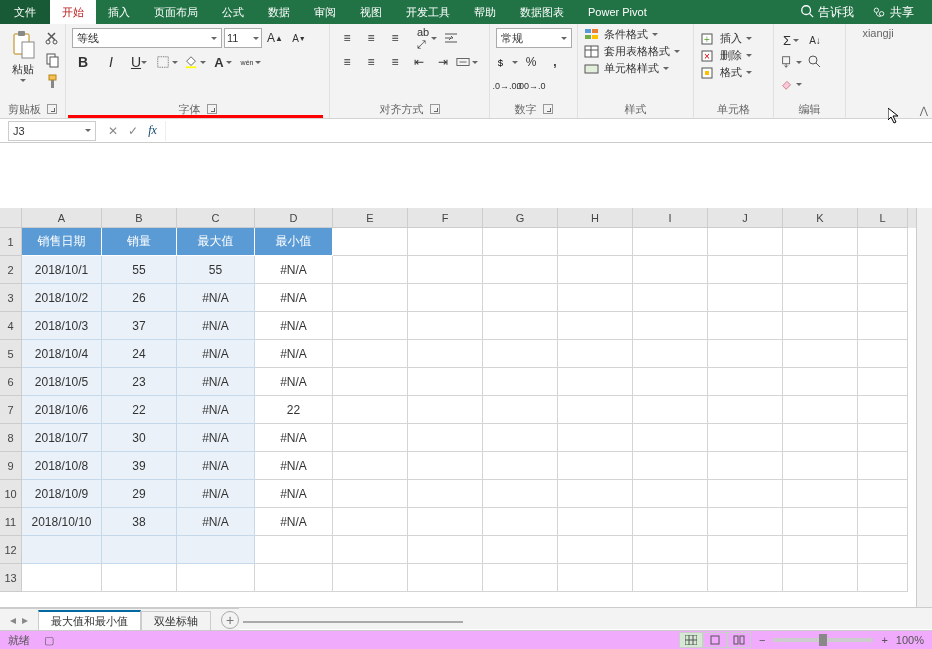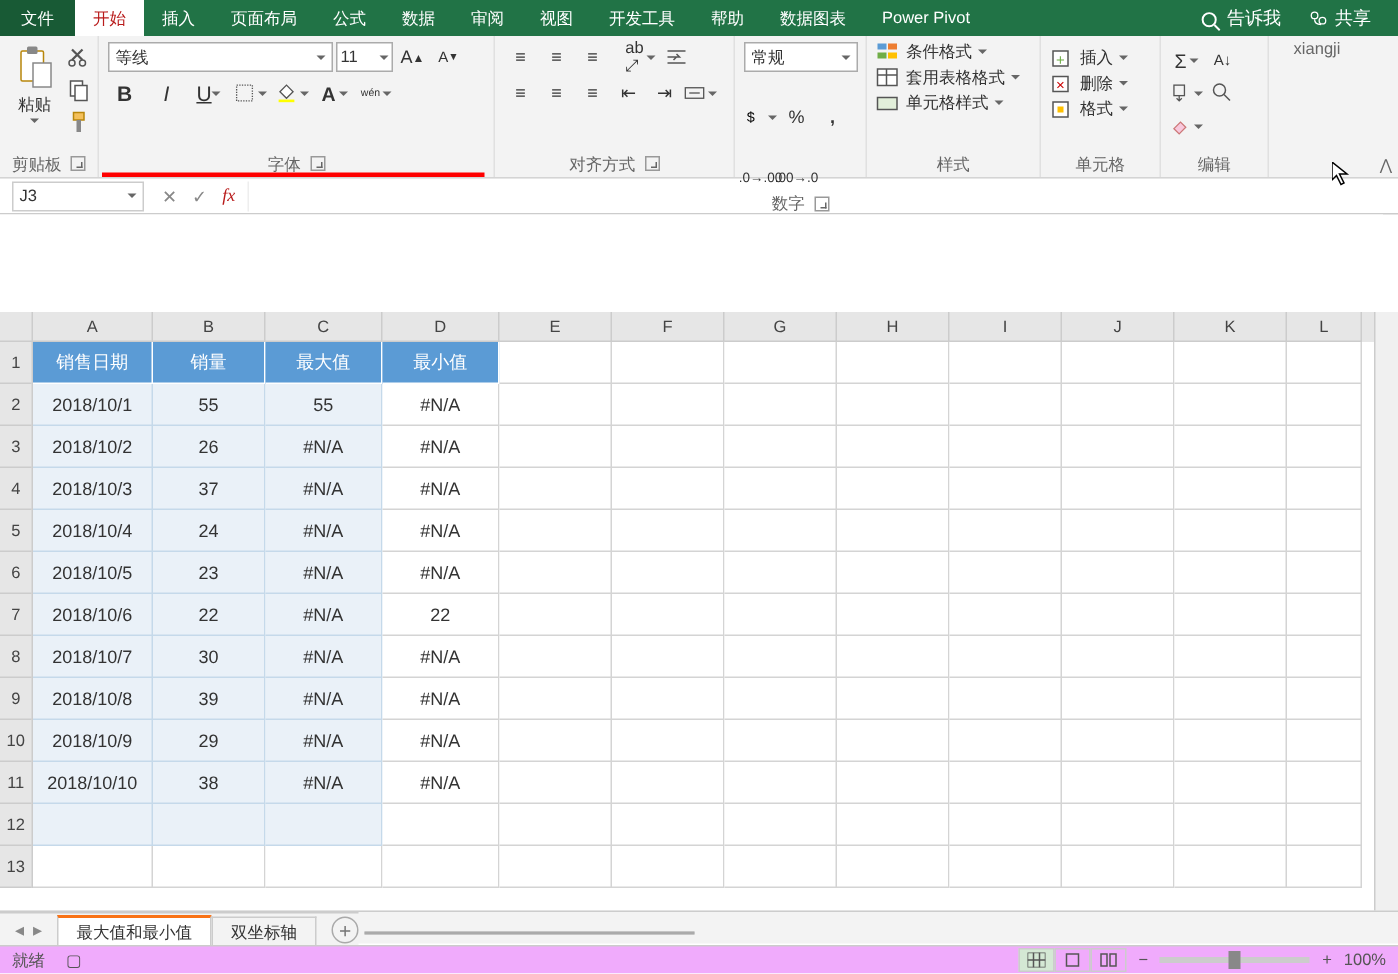--- a/index.html
+++ b/index.html
@@ -2,60 +2,60 @@
 <html><head>
 <meta charset="utf-8">
 <style>
 *{box-sizing:border-box;margin:0;padding:0;font-family:"Microsoft YaHei","Segoe UI",sans-serif}
 body{background:#fff;font-size:12px;color:#333;width:932px;height:649px;overflow:hidden;position:relative}
 .menubar{background:#217346;height:24px;display:flex;align-items:center;color:#fff}
 .menubar .tab{padding:0 12px;height:24px;display:flex;align-items:center;cursor:pointer;font-size:11px}
 .menubar .tab.file{background:#185a35;padding:0 14px}
 .menubar .tab.active{background:#fff;color:#b91c1c}
 .menubar .right{margin-left:auto;display:flex;align-items:center;padding-right:10px}
-.menubar .right .tellme{display:flex;align-items:flex-end;gap:4px;padding:0 10px}
+.menubar .right .tellme{display:flex;align-items:flex-start;gap:4px;padding:0 10px}
 .menubar .right .share{display:flex;align-items:center;gap:4px;padding:0 8px}
 .ribbon{height:95px;background:#f3f3f3;border-bottom:1px solid #d4d4d4;display:flex;position:relative}
 .ribbon-group{border-right:1px solid #e0e0e0;display:flex;flex-direction:column;height:100%;position:relative}
 .group-body{flex:1;display:flex;align-items:flex-start;padding:4px 6px 0 6px}
 .group-label{height:18px;text-align:center;font-size:11px;color:#666;display:flex;align-items:center;justify-content:center;gap:4px}
 .group-label .launcher{width:10px;height:10px;border:1px solid #999;position:relative;margin-left:2px}
 .group-label .launcher:after{content:"";position:absolute;right:1px;bottom:1px;width:3px;height:3px;border-right:1px solid #666;border-bottom:1px solid #666}
 .vbtn{display:flex;flex-direction:column;align-items:center;padding:2px 4px;cursor:pointer;position:relative}
 .vbtn .lbl{font-size:11px;margin-top:2px}
 .smallbtn{width:22px;height:20px;display:inline-flex;align-items:center;justify-content:center;cursor:pointer}
 .smallbtn svg{width:16px;height:16px}
 .dd:after{content:"";display:inline-block;border-top:3px solid #666;border-left:3px solid transparent;border-right:3px solid transparent;margin-left:2px;vertical-align:middle}
 .col{display:flex;flex-direction:column;gap:2px;margin:0 2px}
 .fontsel{width:150px;height:20px;border:1px solid #ababab;background:#fff;font-size:11px;padding:0 4px;display:flex;align-items:center;justify-content:space-between}
 .sizesel{width:38px;height:20px;border:1px solid #ababab;background:#fff;font-size:11px;padding:0 2px;display:flex;align-items:center;justify-content:space-between}
 .biu{font-family:"Times New Roman",serif;font-size:14px}
 .formula-bar{height:24px;border-bottom:1px solid #ccc;display:flex;align-items:center;background:#fff}
 .namebox{width:88px;height:20px;border:1px solid #ccc;margin:0 4px 0 8px;padding:0 4px;display:flex;align-items:center;justify-content:space-between;font-size:11px}
 .fx-btns{display:flex;align-items:center;gap:10px;padding:0 8px;color:#888}
-.fx{font-style:italic;font-family:"Times New Roman",serif;color:#b91c1c}
+.fx{font-style:italic;font-family:"Times New Roman",serif;color:#0c4a6e}
 .sheet-area{position:absolute;top:208px;left:0;right:0;bottom:33px;overflow:hidden}
 .space-above{position:absolute;top:143px;left:0;right:10px;height:65px;background:#fff;border-left:0}
 .colhdr{height:20px;display:flex;background:#e6e6e6}
 .rowhdr{width:22px;background:#e6e6e6;text-align:center;font-size:11px;color:#444;border-right:1px solid #ccc}
 .corner{width:22px;height:20px;background:#e6e6e6;border-right:1px solid #ccc;border-bottom:1px solid #ccc}
 .ch{border-right:1px solid #ccc;border-bottom:1px solid #ccc;text-align:center;font-size:11px;color:#444;display:flex;align-items:center;justify-content:center}
 .grid{display:flex;flex-direction:column}
 .row{display:flex;height:28px}
 .cell{border-right:1px solid #d4d4d4;border-bottom:1px solid #d4d4d4;font-size:12px;display:flex;align-items:center;padding:0 4px;background:#fff;overflow:hidden;white-space:nowrap}
 .cell.hdr{background:#5b9bd5;color:#fff;justify-content:center;border-right:1px solid #fff;border-bottom:1px solid #fff}
 .cell.data-c{justify-content:center;background:#eaf1f8;border-right:1px solid #c5d9ea;border-bottom:1px solid #c5d9ea;color:#333}
 .cell.data-a{justify-content:center;background:#eaf1f8;border-right:1px solid #c5d9ea;border-bottom:1px solid #c5d9ea}
 .cell.dd-col{justify-content:center;color:#333}
 .cell.lastblue{background:#eaf1f8;border-right:1px solid #c5d9ea;border-bottom:1px solid #c5d9ea}
 .rowhdr-cell{border-bottom:1px solid #ccc;height:28px;display:flex;align-items:center;justify-content:center}
 .sheet-tabs{height:22px;background:#fff;display:flex;align-items:center;border-top:1px solid #ccc}
 .tab-nav{display:flex;gap:6px;padding:0 10px;color:#888}
 .sheet-tab{padding:2px 12px;border:1px solid #ccc;border-bottom:none;font-size:11px;background:#f3f3f3;position:relative;bottom:-1px}
-.sheet-tab.active{background:#fff;border-bottom:1px solid #fff;font-weight:500;border-top:2px solid #f97316}
+.sheet-tab.active{background:#fff;border-bottom:1px solid #fff;font-weight:500;border-top:2px solid #0369a1}
 .status{height:19px;background:#f0abfc;border-top:1px solid #ccc;display:flex;align-items:center;font-size:11px;padding:0 8px;color:#555}
 .status .right{margin-left:auto;display:flex;align-items:center;gap:8px}
 .viewbtns{display:flex;gap:0}
 .viewbtn{width:24px;height:16px;border:1px solid #ccc;display:flex;align-items:center;justify-content:center}
 .viewbtn.active{background:#d4e8d4}
 .zoom-slider{width:100px;height:4px;background:#ccc;position:relative}
 .zoom-slider .thumb{width:8px;height:12px;background:#888;position:absolute;top:-4px;left:46px}
 .c-A{width:80px}.c-B{width:75px}.c-C{width:78px}.c-D{width:78px}.c-E{width:75px}.c-F{width:75px}.c-G{width:75px}.c-H{width:75px}.c-I{width:75px}.c-J{width:75px}.c-K{width:75px}.c-L{width:50px}
 .vscroll{position:absolute;right:0;top:0;bottom:0;width:16px;background:#f0f0f0;border-left:1px solid #ccc}
 .collapse-rib{position:absolute;right:4px;bottom:2px;font-size:10px;color:#666}
@@ -224,21 +224,21 @@
           </span>
       </div>
     </div>
     <div class="group-label">
         <span>对齐方式</span>
         <span class="launcher"></span>
       </div>
   </div>
 
   <div class="ribbon-group" style="width:88px">
-    <div class="group-body" style="flex-direction:column;gap:20px">
+    <div class="group-body" style="flex-direction:column;gap:4px">
       <div class="fontsel" style="width:76px">
           <span>常规</span>
           <span class="dropdown-arrow"></span>
         </div>
       <div class="btn-row">
         <span class="smallbtn dd">
             <svg viewBox="0 0 16 16">
               <text x="2" y="12" font-size="11">$</text>
             </svg>
           </span>

